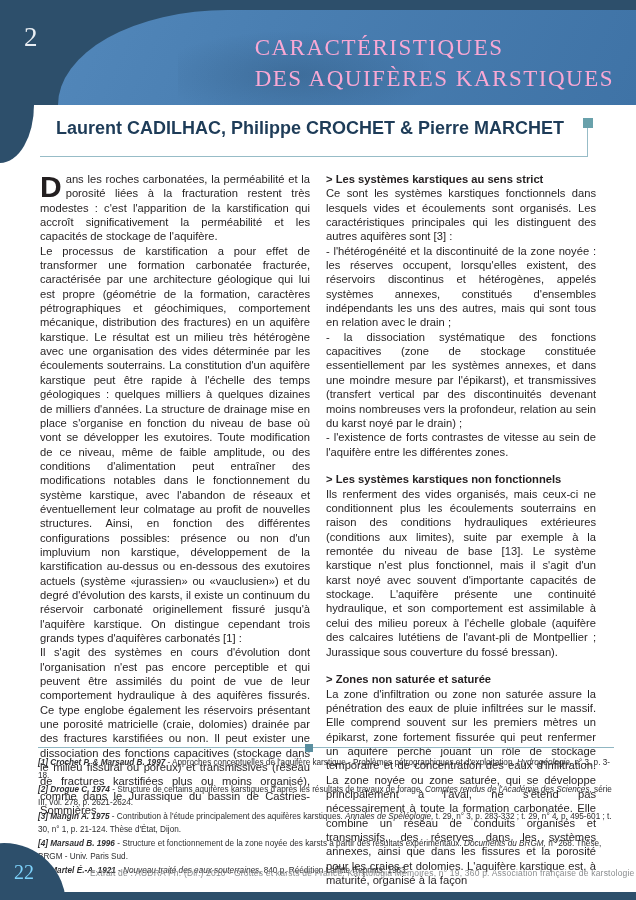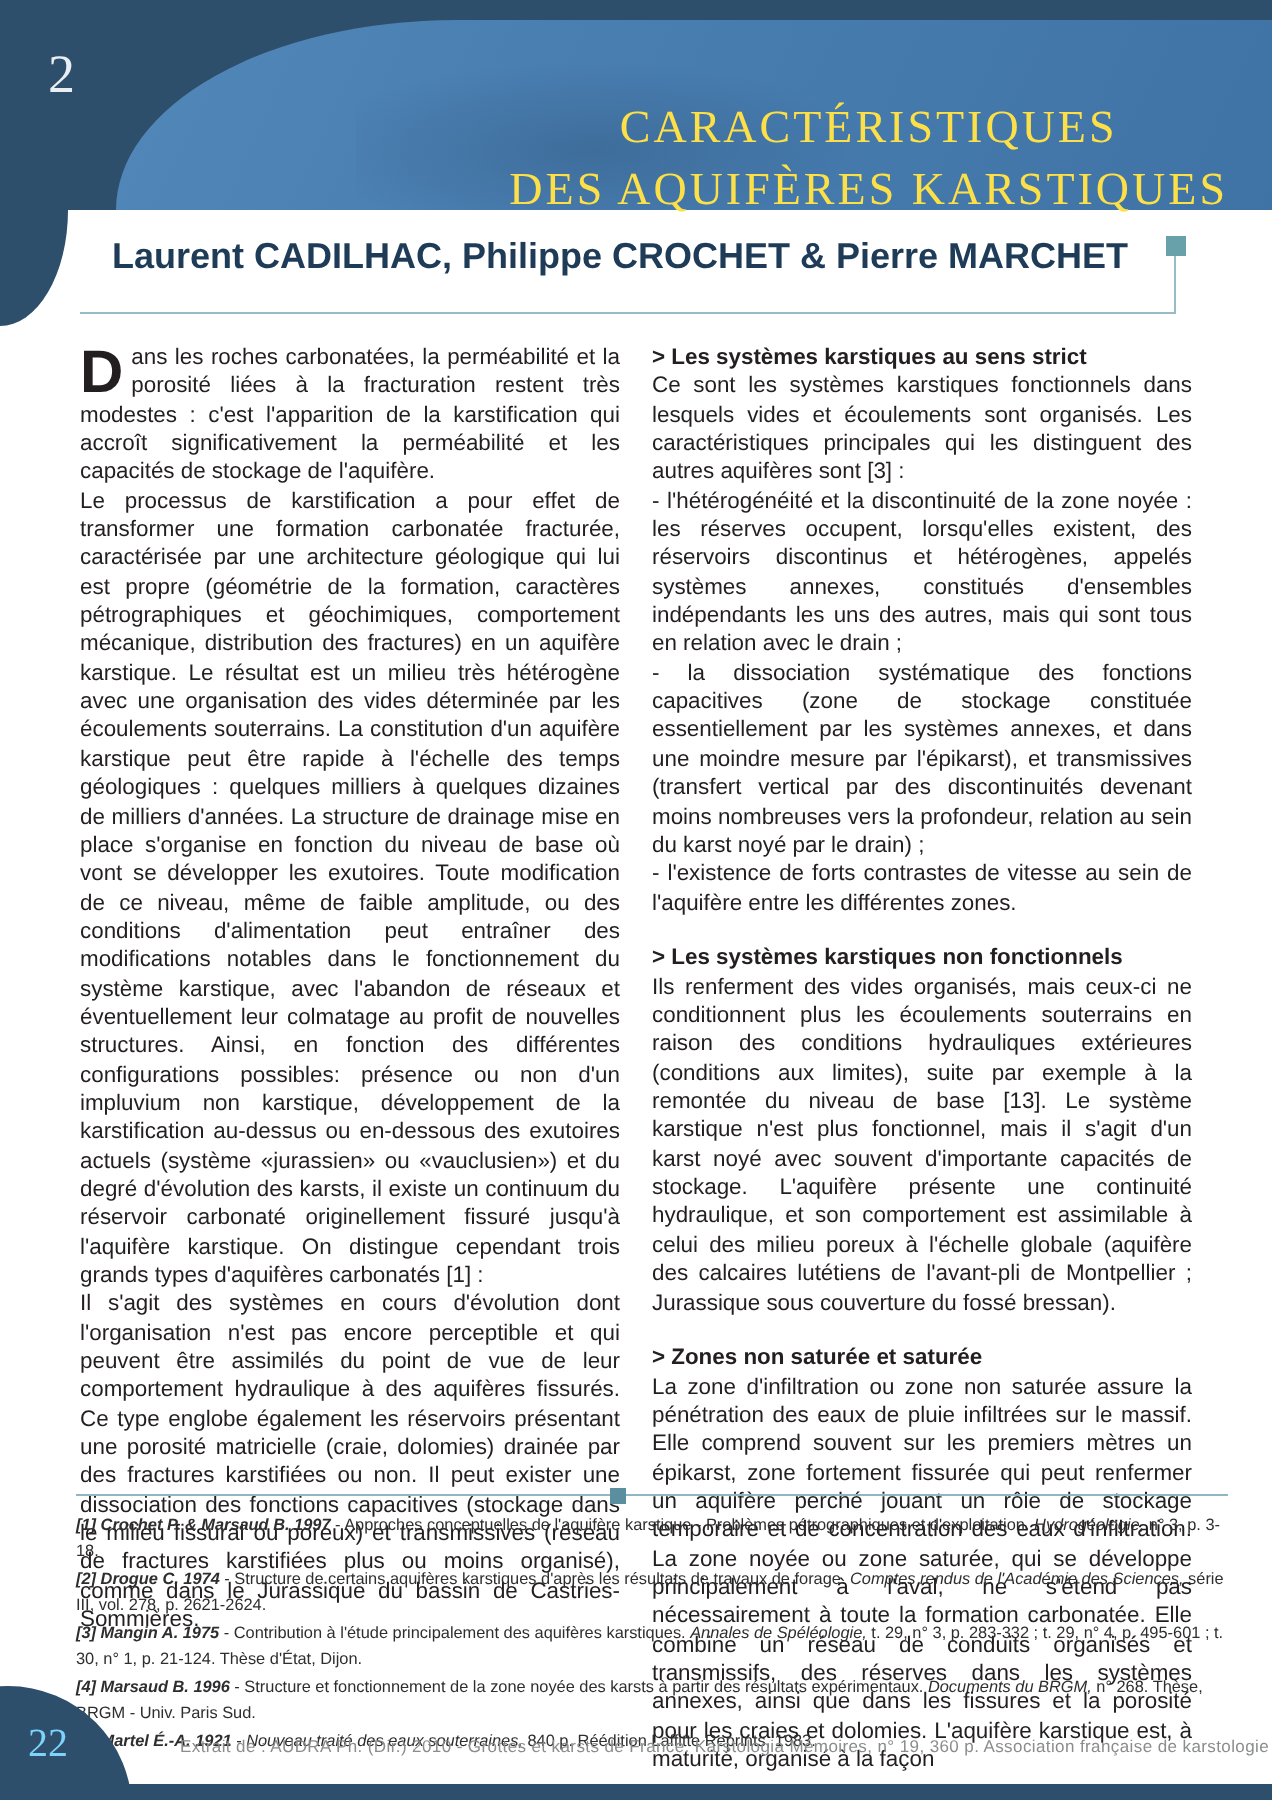--- a/index.html
+++ b/index.html
@@ -10,21 +10,21 @@
   .band{position:absolute;top:0;left:0;width:636px;height:105px;background:#2d4f6b;}
   .band-curve{position:absolute;top:10px;left:58px;right:0;height:95px;
       background:linear-gradient(115deg,#5287ba 0%,#4a7fb2 35%,#3f73a6 100%);
       border-top-left-radius:170px 95px;}
   .band-curve::after{content:"";position:absolute;left:120px;top:20px;width:260px;height:75px;
       background:radial-gradient(ellipse at 45% 60%, rgba(30,60,90,.25), rgba(30,60,90,0) 70%);}
   .swoosh{position:absolute;top:105px;left:0;width:34px;height:58px;background:#2d4f6b;
       border-bottom-right-radius:100% 100%;}
   .page-num-top{position:absolute;top:22px;left:24px;color:#e9eef3;
       font-family:"Liberation Serif",serif;font-size:27px;}
-  .title{position:absolute;top:48px;right:22px;text-align:center;color:#fde047;
+  .title{position:absolute;top:32px;right:22px;text-align:left;color:#f9a8d4;
       font-family:"Liberation Serif",serif;font-size:23px;letter-spacing:1.5px;line-height:31px;}
 
   .authors{position:absolute;top:118px;right:72px;font-size:18px;font-weight:bold;color:#1e3c58;}
   .accent-square{position:absolute;top:118px;left:583px;width:10px;height:10px;background:#69a1ab;}
   .bracket-v{position:absolute;top:128px;left:587px;width:1px;height:28px;background:#97bcc7;}
   .authors-rule{position:absolute;top:156px;left:40px;width:548px;height:1px;background:#97bcc7;}
 
   
   .columns{position:absolute;top:172px;left:40px;width:556px;display:flex;gap:16px;}
   .col{width:270px;font-size:11.2px;line-height:14.35px;text-align:justify;}

